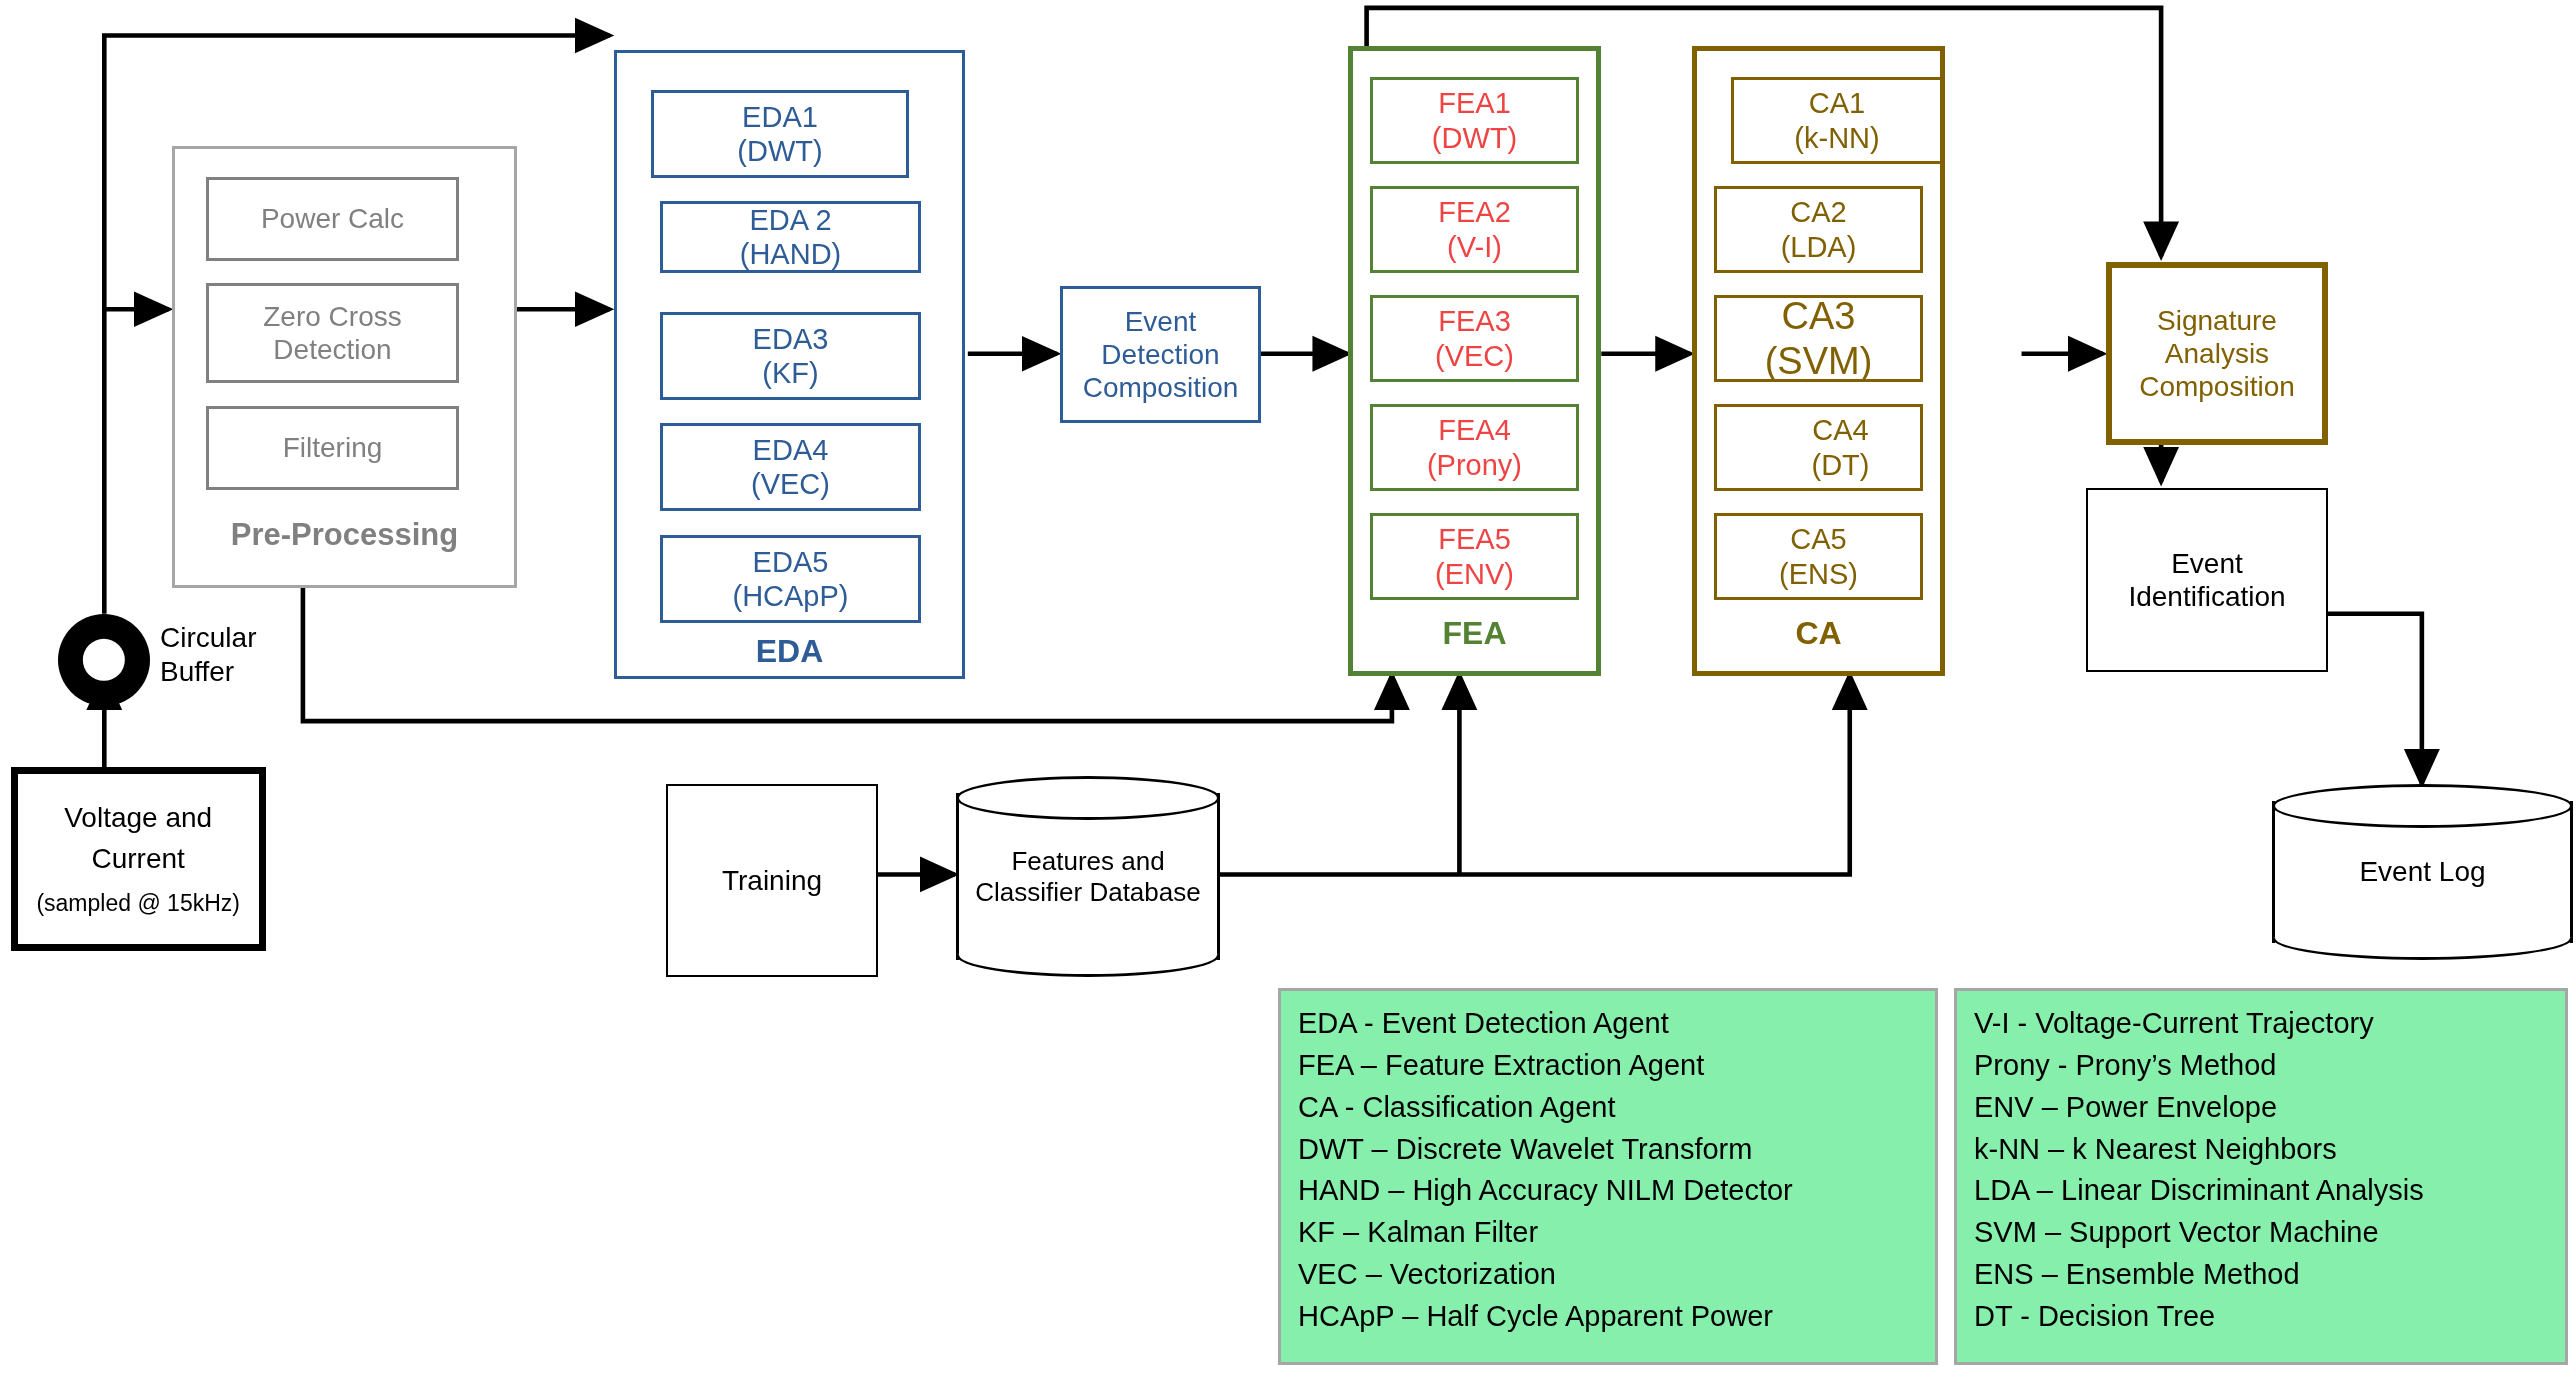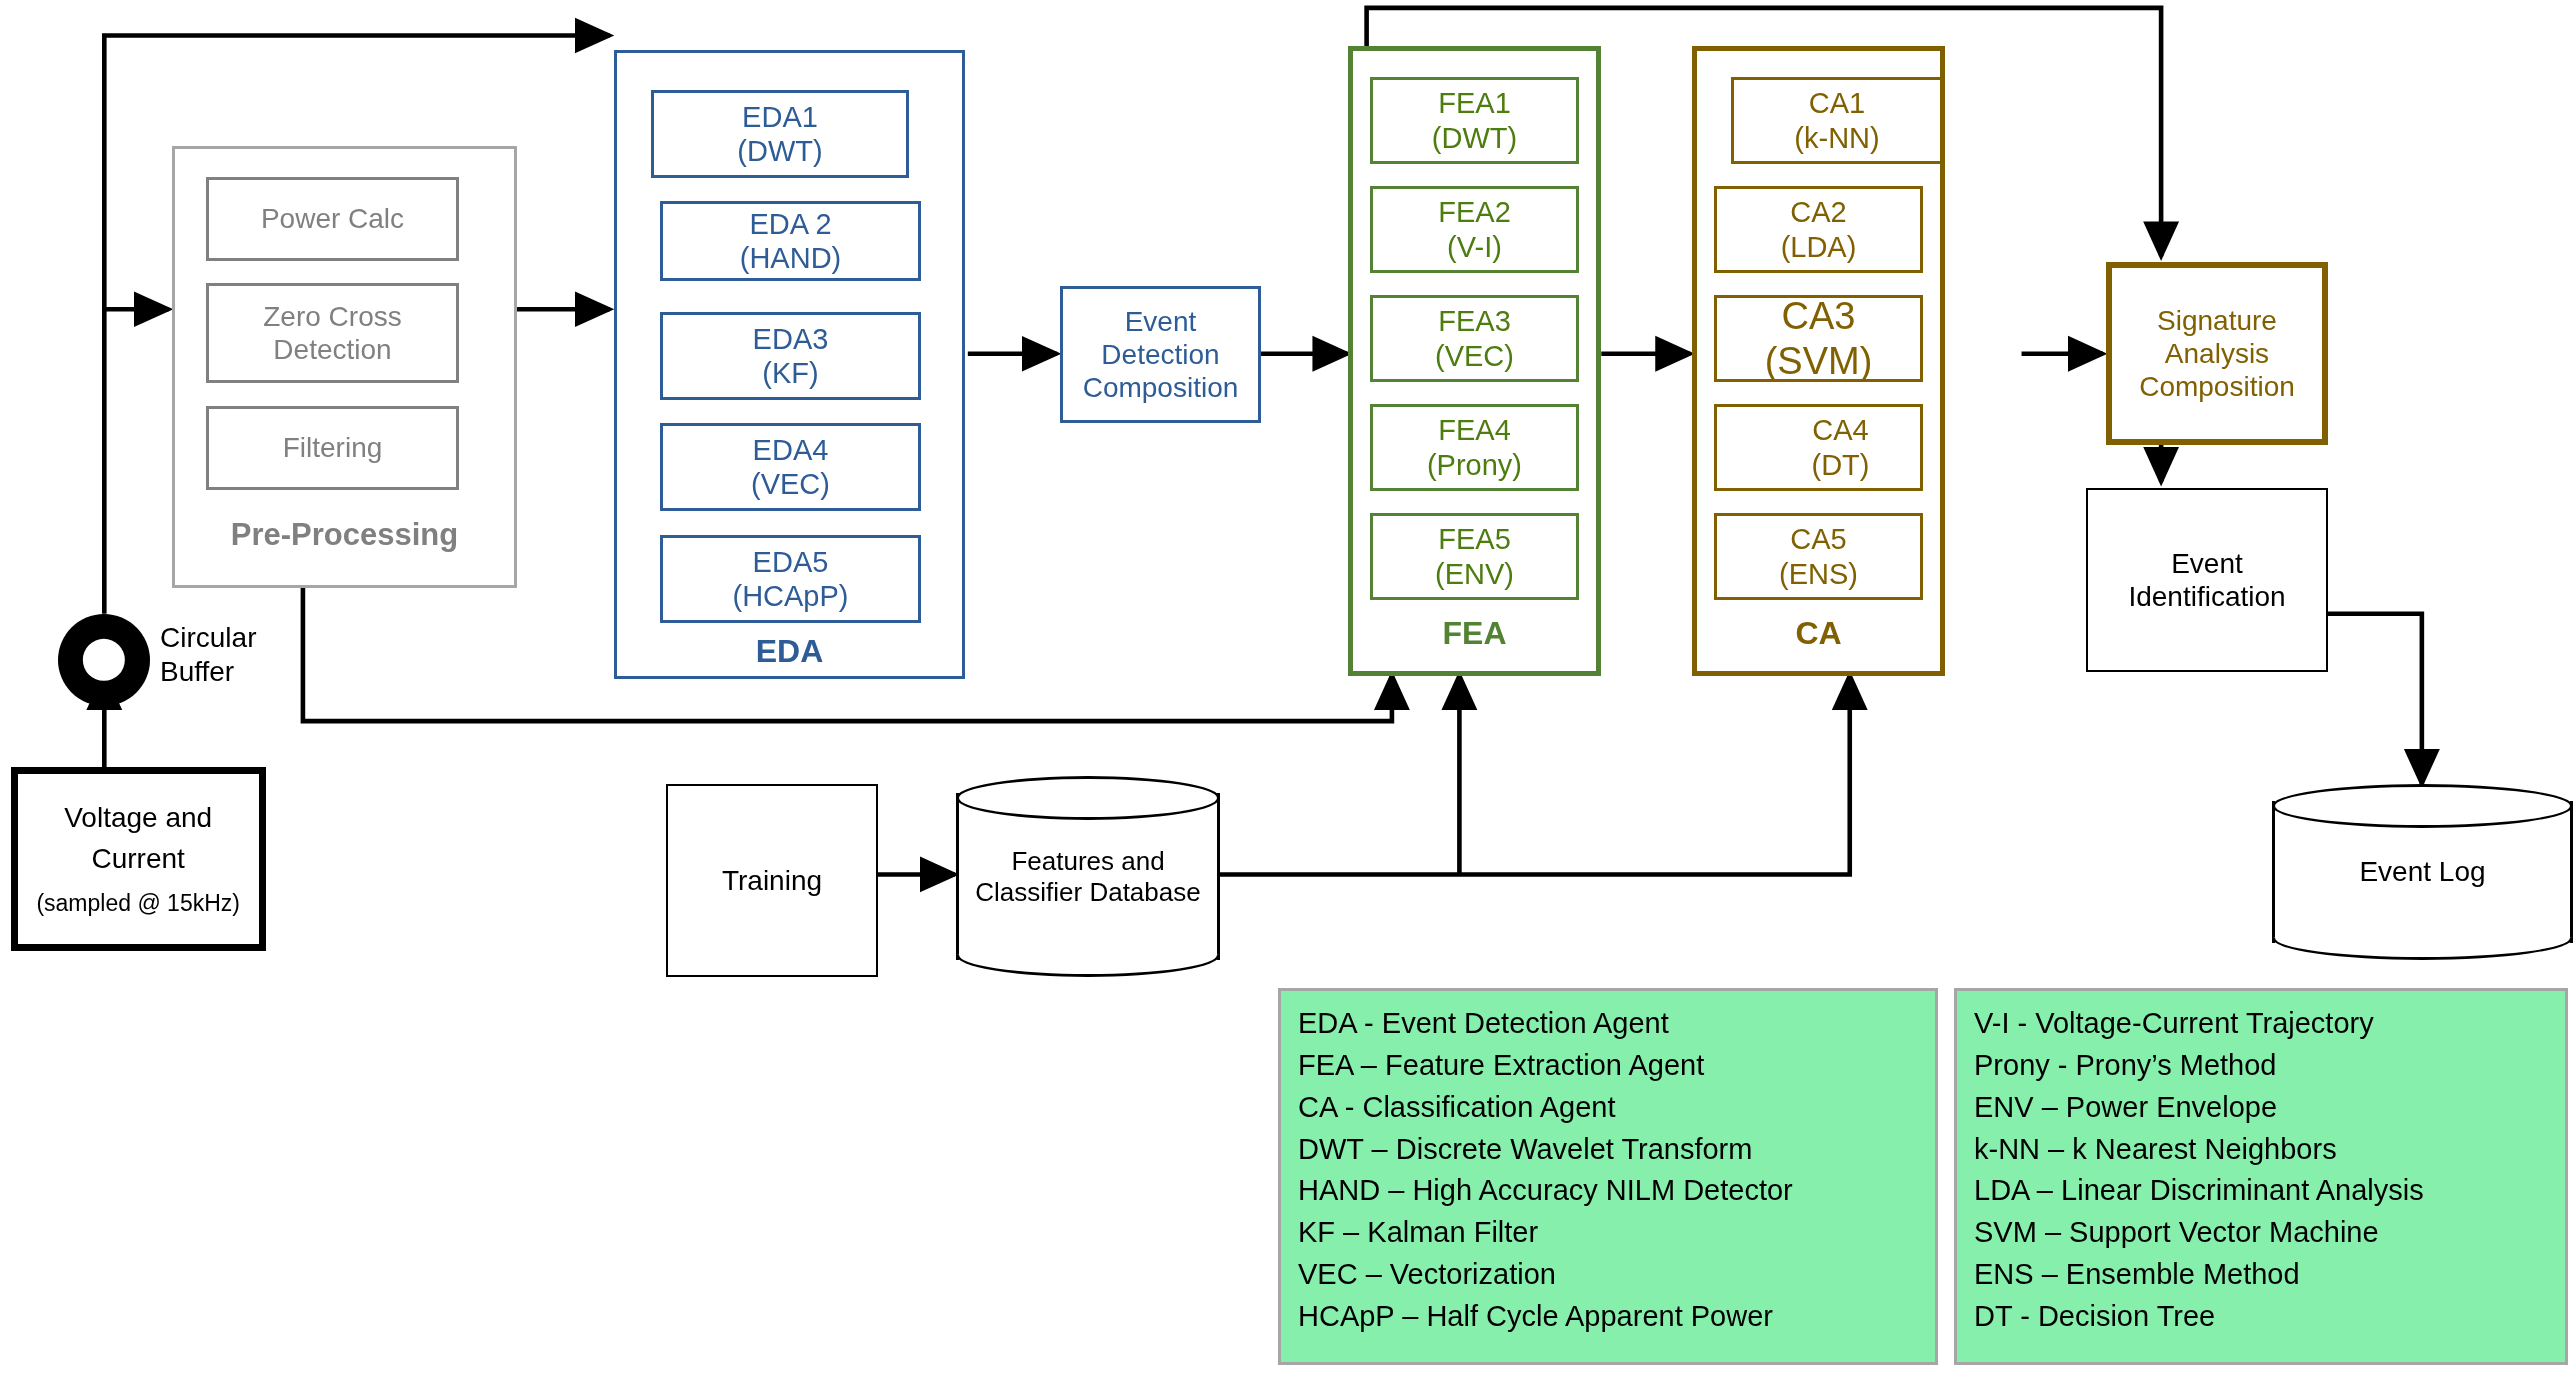--- a/index.html
+++ b/index.html
@@ -17,21 +17,21 @@
 
   
   .grey-outer{border:3.1px solid #a6a6a6;}
   .grey-inner{border:3.8px solid #808080;color:#808080;}
   .grey-title{color:#808080;font-weight:bold;}
 
   
   .blue{border:3.1px solid #2e5c96;color:#2e5c96;}
   .blue-thin{border:3.8px solid #2e5c96;color:#2e5c96;}
   .green{border:5.4px solid #548235;color:#548235;}
-  .green-thin{border:3.8px solid #548235;color:#4d7c0f;}
+  .green-thin{border:3.8px solid #548235;color:#ef4444;}
   .gold{border:5.4px solid #806000;color:#806000;}
   .gold-thin{border:3.8px solid #806000;color:#806000;}
   .gold-box{border:6.1px solid #806000;color:#806000;}
 
   .grp-title{position:absolute;left:0;right:0;text-align:center;font-weight:bold;}
 
   
   .cyl{position:absolute;}
   .cyl .body{position:absolute;left:0;right:0;top:17px;bottom:17px;border-left:3.1px solid #000;
              border-right:3.1px solid #000;background:#fff;}
@@ -123,21 +123,21 @@
       <div class="lbl">Filtering</div>
     </div>
     <div class="grp-title grey-title" style="top:368px;font-size:31px;">Pre-Processing</div>
   </div>
 
   <div class="box blue" style="left:614px;top:50px;width:351px;height:629px;display:block;">
     <div class="box blue-thin" style="left:34px;top:37px;width:258px;height:88px;font-size:29px;">
       <div class="lbl">EDA1</div>
       <div class="lbl">(DWT)</div>
     </div>
-    <div class="box blue-thin" style="left:43px;top:148px;width:261px;height:80px;font-size:29px;">
+    <div class="box blue-thin" style="left:43px;top:148px;width:261px;height:72px;font-size:29px;">
       <div class="lbl">EDA 2</div>
       <div class="lbl">(HAND)</div>
     </div>
     <div class="box blue-thin" style="left:43px;top:259px;width:261px;height:88px;font-size:29px;">
       <div class="lbl">EDA3</div>
       <div class="lbl">(KF)</div>
     </div>
     <div class="box blue-thin" style="left:43px;top:370px;width:261px;height:88px;font-size:29px;">
       <div class="lbl">EDA4</div>
       <div class="lbl">(VEC)</div>

